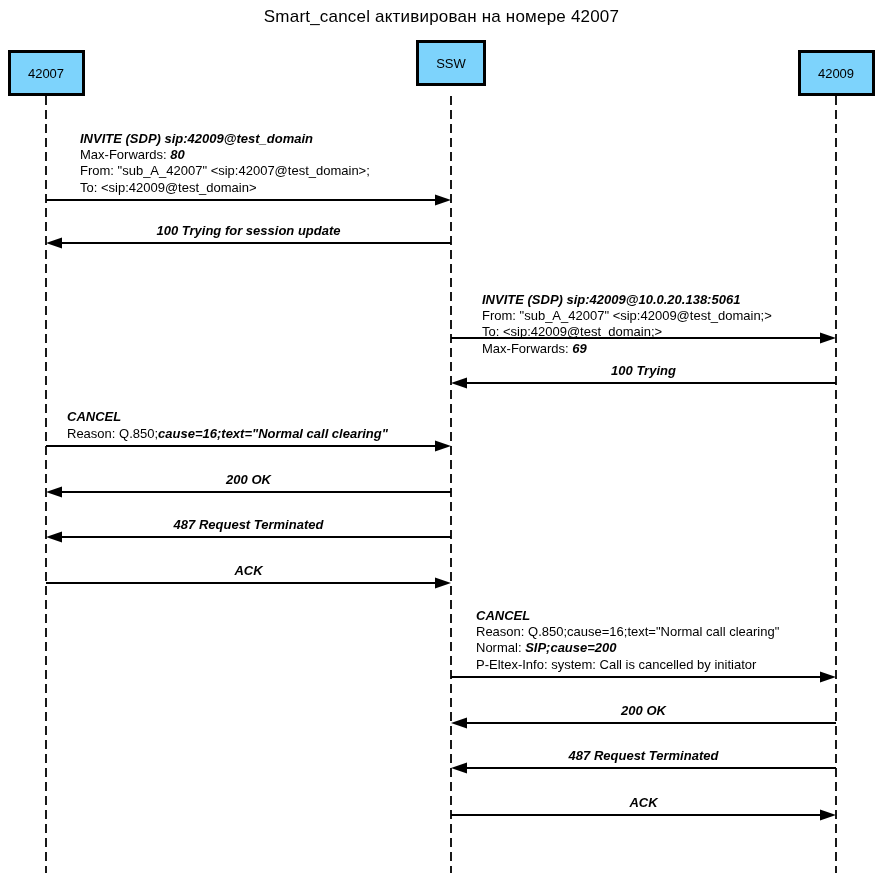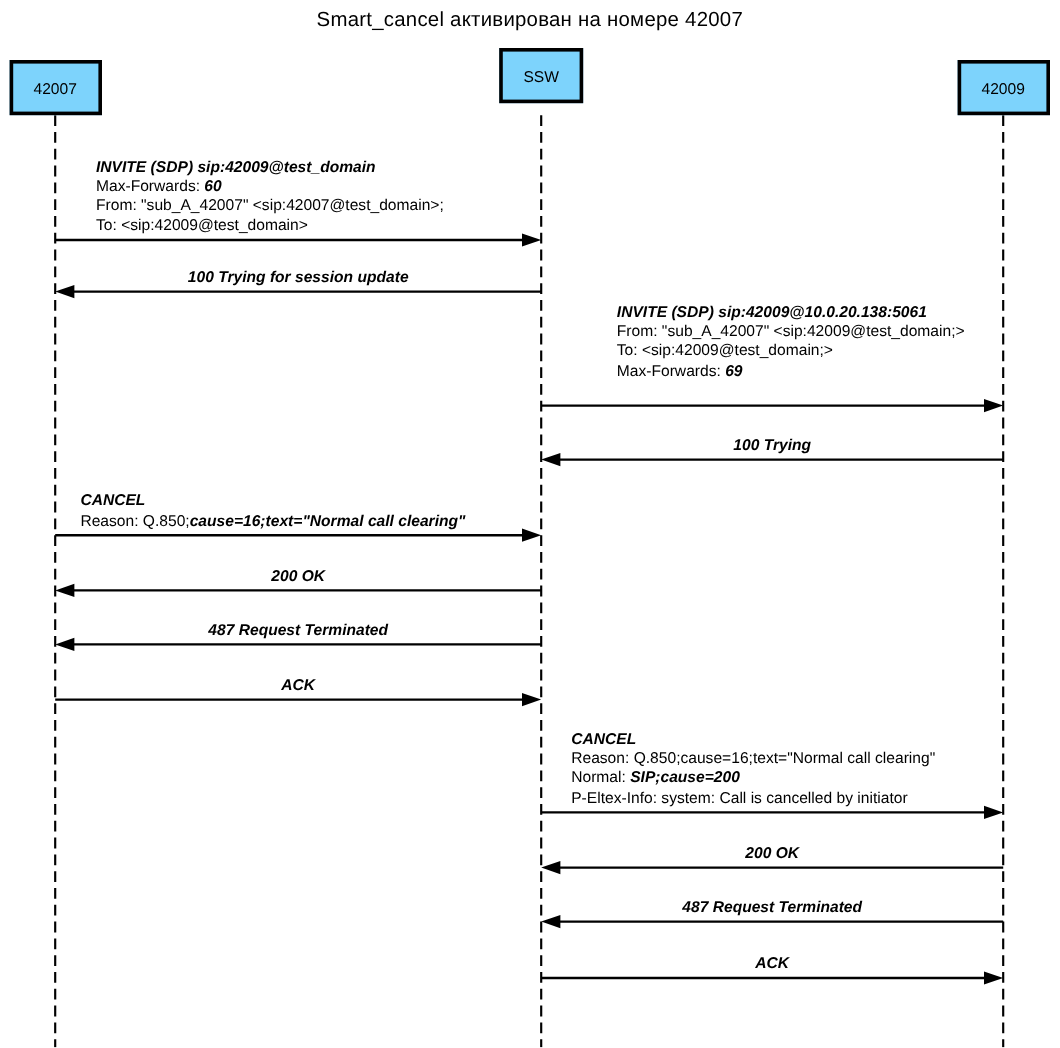--- a/index.html
+++ b/index.html
@@ -77,28 +77,28 @@
       <div class="actor-box" style="left: 416px; top: 40px; width: 70px; height: 46px;">
         <div>SSW</div>
       </div>
       <div class="actor-box" style="left: 797.5px; top: 50px; width: 77px; height: 46px; text-align: right;">
         <div>42009</div>
       </div>
     </div>
   <div id="label-layer">
       <div class="msg-label" style="bottom: 677px; left: 80px;">
         <div class="msg-line"><span class="seg-bold">INVITE (SDP) sip:42009@test_domain</span></div>
-        <div class="msg-line"><span class="">Max-Forwards: </span><span class="seg-bold">60</span></div>
+        <div class="msg-line"><span class="">Max-Forwards: </span><span class="seg-bold">80</span></div>
         <div class="msg-line"><span class="">From: "sub_A_42007" &lt;sip:42007@test_domain&gt;;</span></div>
         <div class="msg-line"><span class="">To: &lt;sip:42009@test_domain&gt;</span></div>
       </div>
       <div class="msg-label center" style="bottom: 634px; left: 248.5px;">
         <div class="msg-line"><span class="seg-bold">100 Trying for session update</span></div>
       </div>
-      <div class="msg-label" style="bottom: 556px; left: 482px; margin-left: 32px;">
+      <div class="msg-label" style="bottom: 516px; left: 482px;">
         <div class="msg-line"><span class="seg-bold">INVITE (SDP) sip:42009@10.0.20.138:5061</span></div>
         <div class="msg-line"><span class="">From: "sub_A_42007" &lt;sip:42009@test_domain;&gt;</span></div>
         <div class="msg-line"><span class="">To: &lt;sip:42009@test_domain;&gt;</span></div>
         <div class="msg-line"><span class="">Max-Forwards: </span><span class="seg-bold">69</span></div>
       </div>
       <div class="msg-label center" style="bottom: 494px; left: 643.5px;">
         <div class="msg-line"><span class="seg-bold">100 Trying</span></div>
       </div>
       <div class="msg-label" style="bottom: 431px; left: 67px;">
         <div class="msg-line"><span class="seg-bold">CANCEL</span></div>

